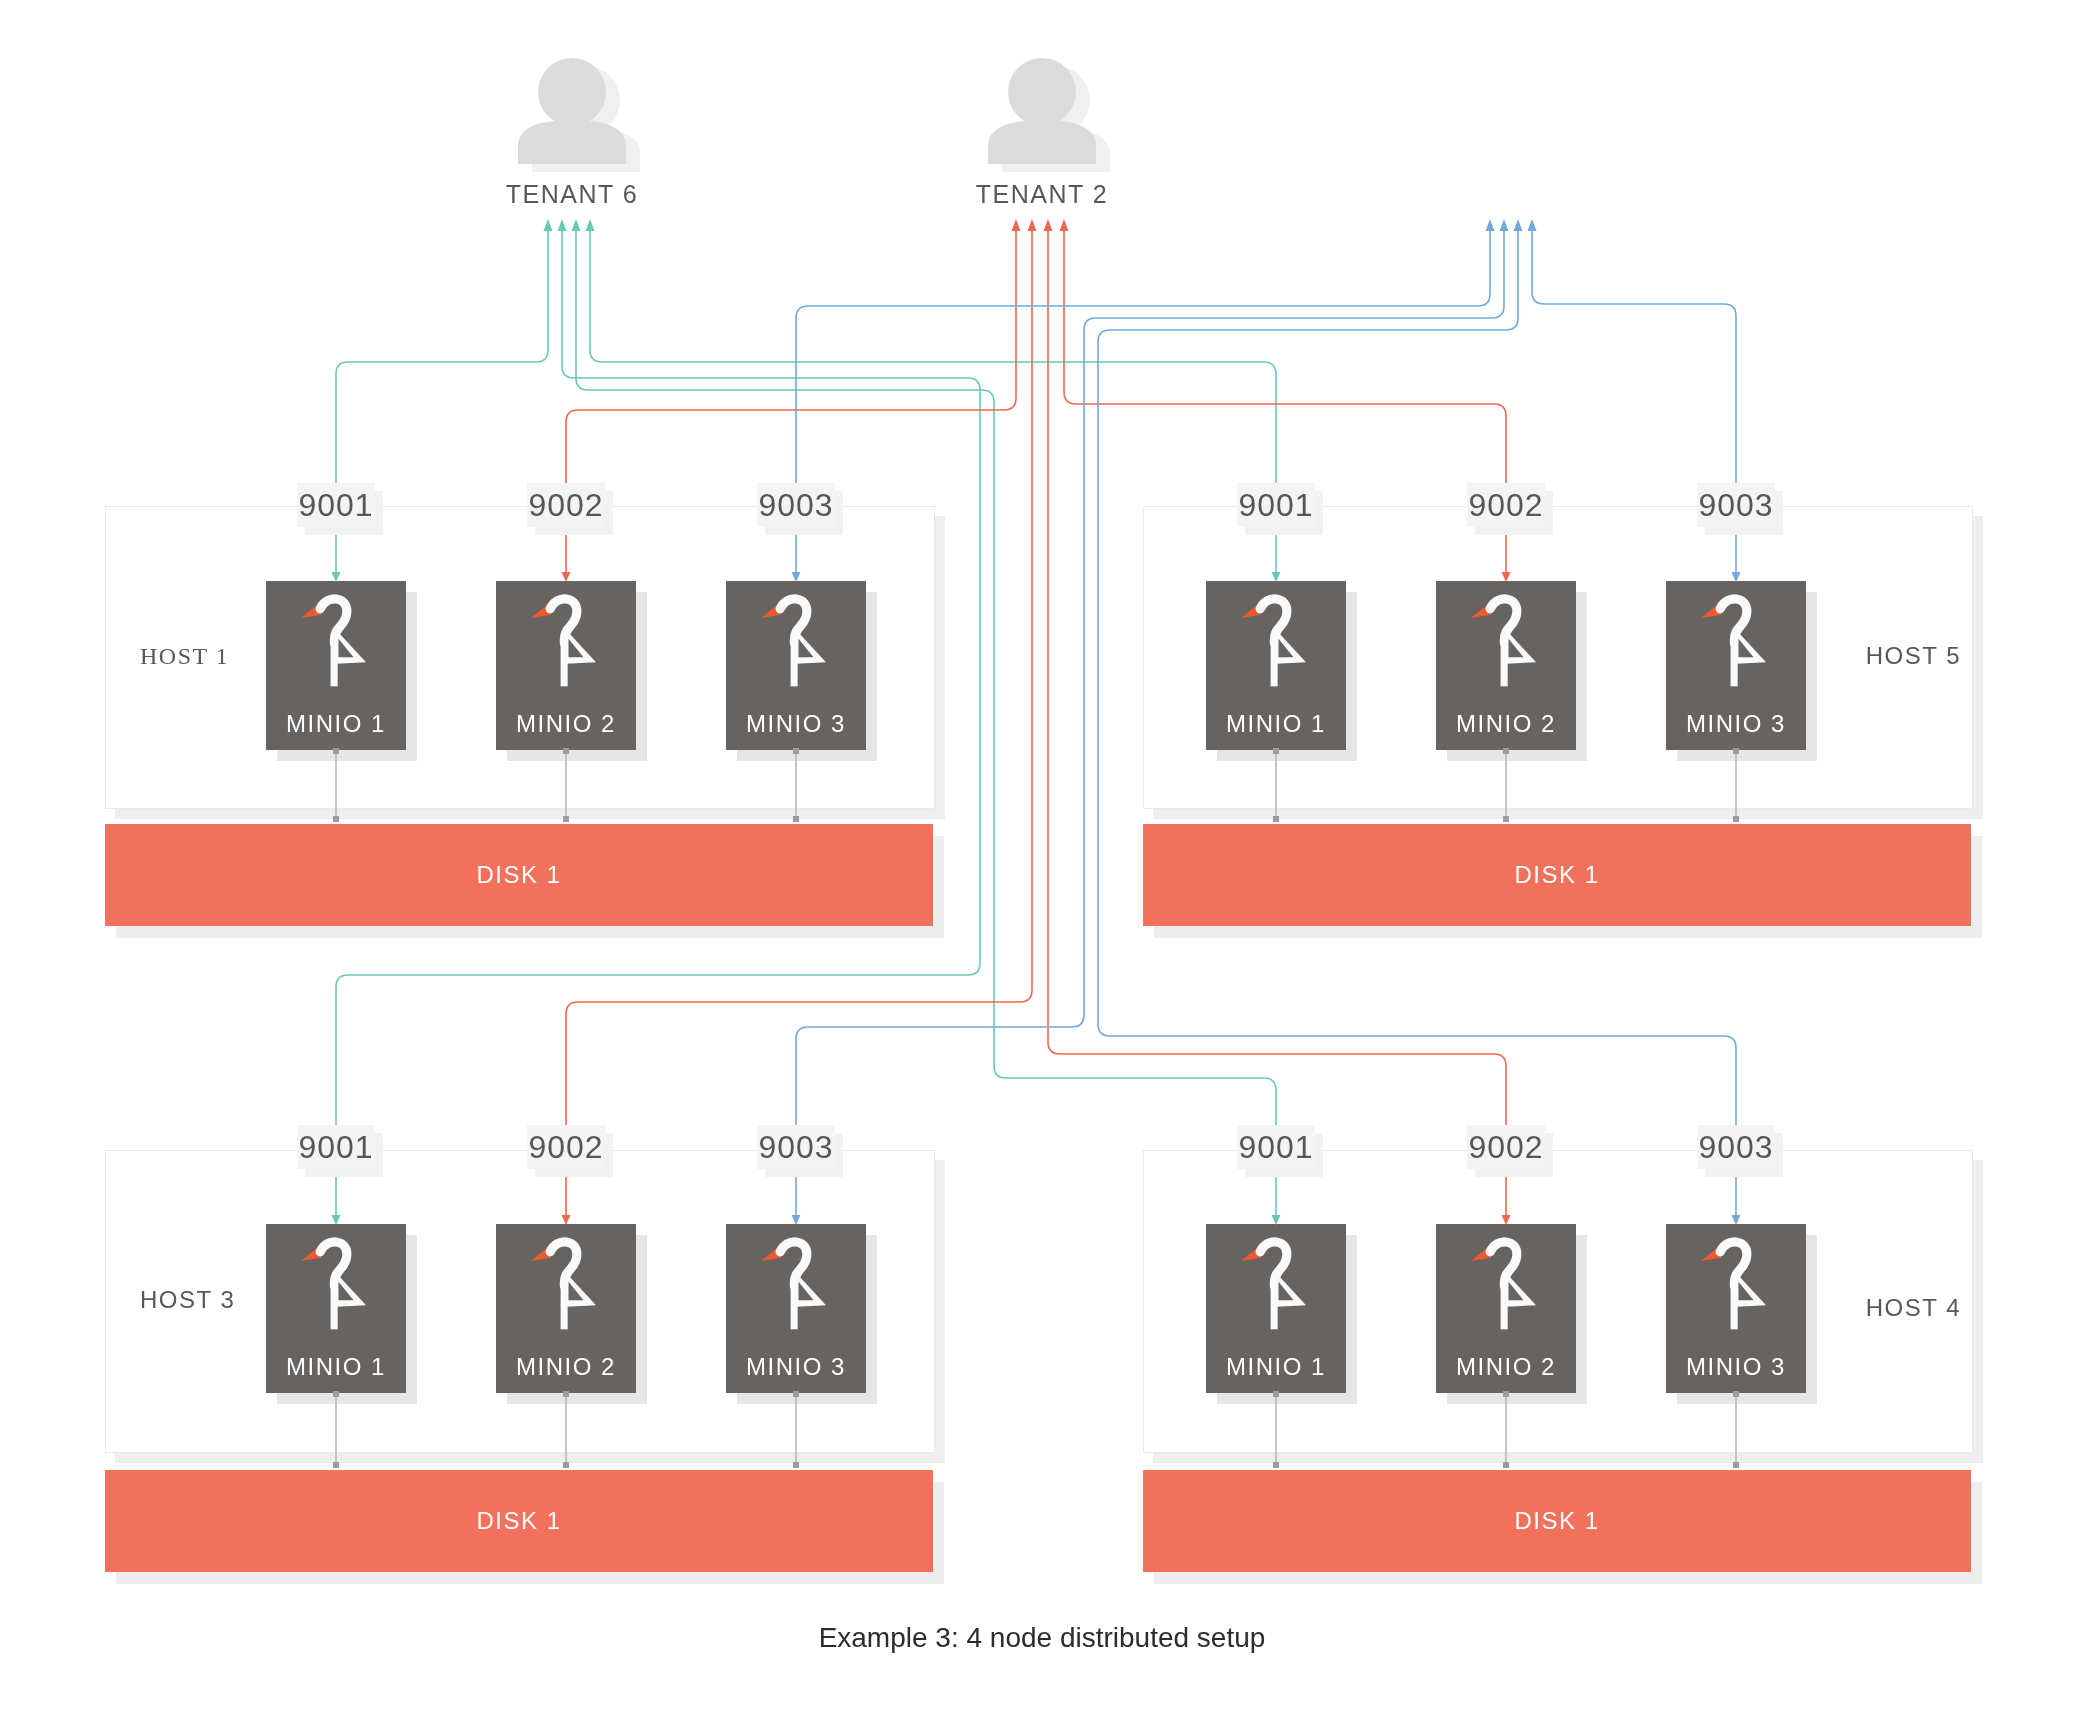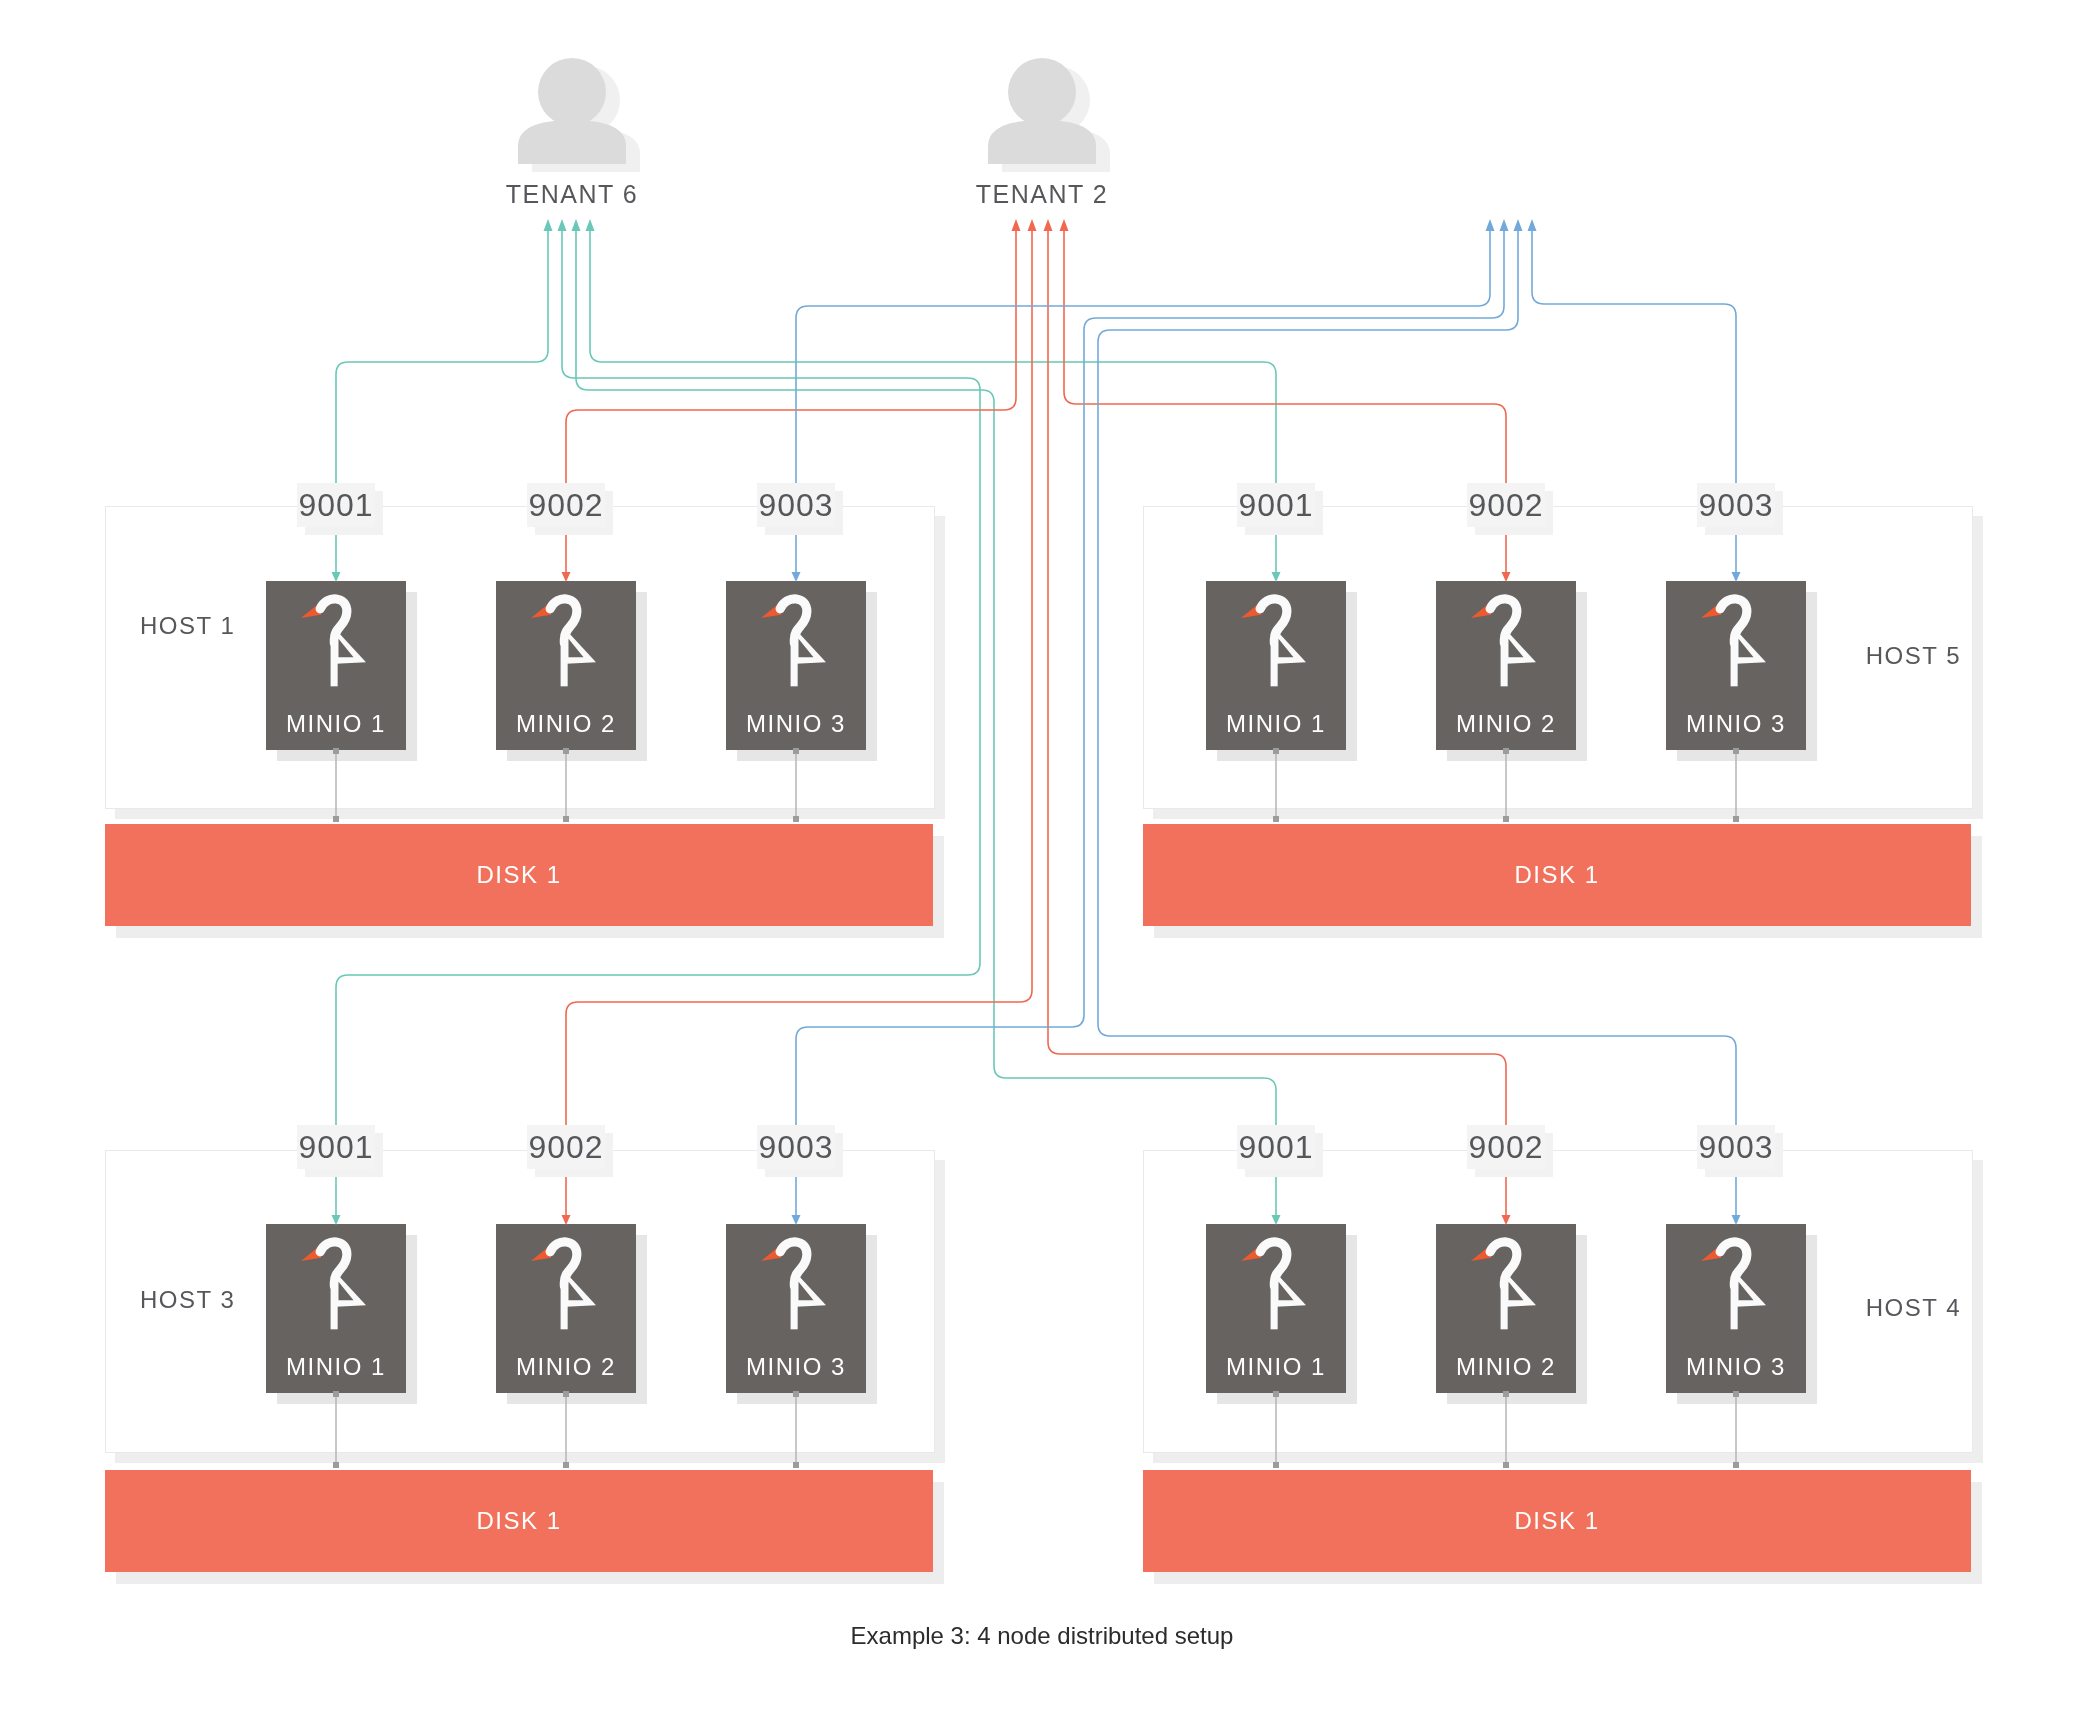--- a/index.html
+++ b/index.html
@@ -19,21 +19,21 @@
   .node .bird{display:block;margin:12px auto 0 auto;}
   .node-label{position:absolute;bottom:12px;left:0;width:100%;text-align:center;color:#ffffff;
               font-size:24px;letter-spacing:1.5px;}
   .disk{position:absolute;width:828px;height:102px;background:var(--disk_fill,#F2715C);z-index:1;
         box-shadow:11px 12px 0 0 #ededed;text-align:center;line-height:102px;color:#ffffff;
         font-size:24px;letter-spacing:1.5px;}
   .tenant{position:absolute;width:200px;z-index:3;text-align:center;}
   .tenant .person{display:block;margin:0 auto;}
   .tenant-label{margin-top:8px;font-size:25px;letter-spacing:1.5px;color:var(--label_gray,#56575B);}
   .caption{position:absolute;left:742px;top:1622px;width:600px;text-align:center;
-           font-size:24px;color:var(--caption_color,#2C2C2C);z-index:3;}
+           font-size:28px;color:var(--caption_color,#2C2C2C);z-index:3;}
 
   
   .ln{fill:none;stroke-width:1.6px;}
   .c-teal .ln{stroke:var(--teal,#69C8B7);} .c-teal .ar{fill:var(--teal,#69C8B7);}
   .c-red  .ln{stroke:var(--red,#F0684F);}  .c-red  .ar{fill:var(--red,#F0684F);}
   .c-blue .ln{stroke:var(--blue,#73A9DA);} .c-blue .ar{fill:var(--blue,#73A9DA);}
   .links line{stroke:var(--link_gray,#B5B5B5);stroke-width:1.5px;}
   .links rect{fill:var(--link_node,#9C9C9C);}
 </style>
 </head>
@@ -152,21 +152,21 @@
         <circle cx="70" cy="40" r="34"></circle>
           <path d="M16,112 V94 Q16,68 70,68 Q124,68 124,94 V112 Z"></path>
       </g>
     </svg>
     <div class="tenant-label">TENANT 2</div>
   </div>
 
 
   <div>
     <div class="host-box" style="left:105px;top:506px;"></div>
-    <div class="host-label" style="left:140px;top:611px;">HOST 1</div>
+    <div class="host-label" style="left:140px;top:641px;font-family:Liberation Serif, serif;">HOST 1</div>
     <div class="port" style="left:297px;top:483px;">9001</div>
     <div class="port" style="left:527px;top:483px;">9002</div>
     <div class="port" style="left:757px;top:483px;">9003</div>
 
     <div class="node" style="left:266px;top:581px;">
       <svg class="bird" width="76" height="100" viewBox="0 0 90 120">
         <polygon points="24,13 3,30 27,26" fill="var(--beak_orange,#EE5A2F)"></polygon>
         <path d="M26,19 C34,1 59,4 58,23 C57,40 43,40 43,56 L43,60" stroke="#fafafa" stroke-width="11" fill="none" stroke-linecap="round"></path>
         <polygon points="43,42 81,83 45,85" fill="#fafafa"></polygon>
         <polygon points="48,55 66,77 48,77" fill="var(--node_fill,#666361)"></polygon>

